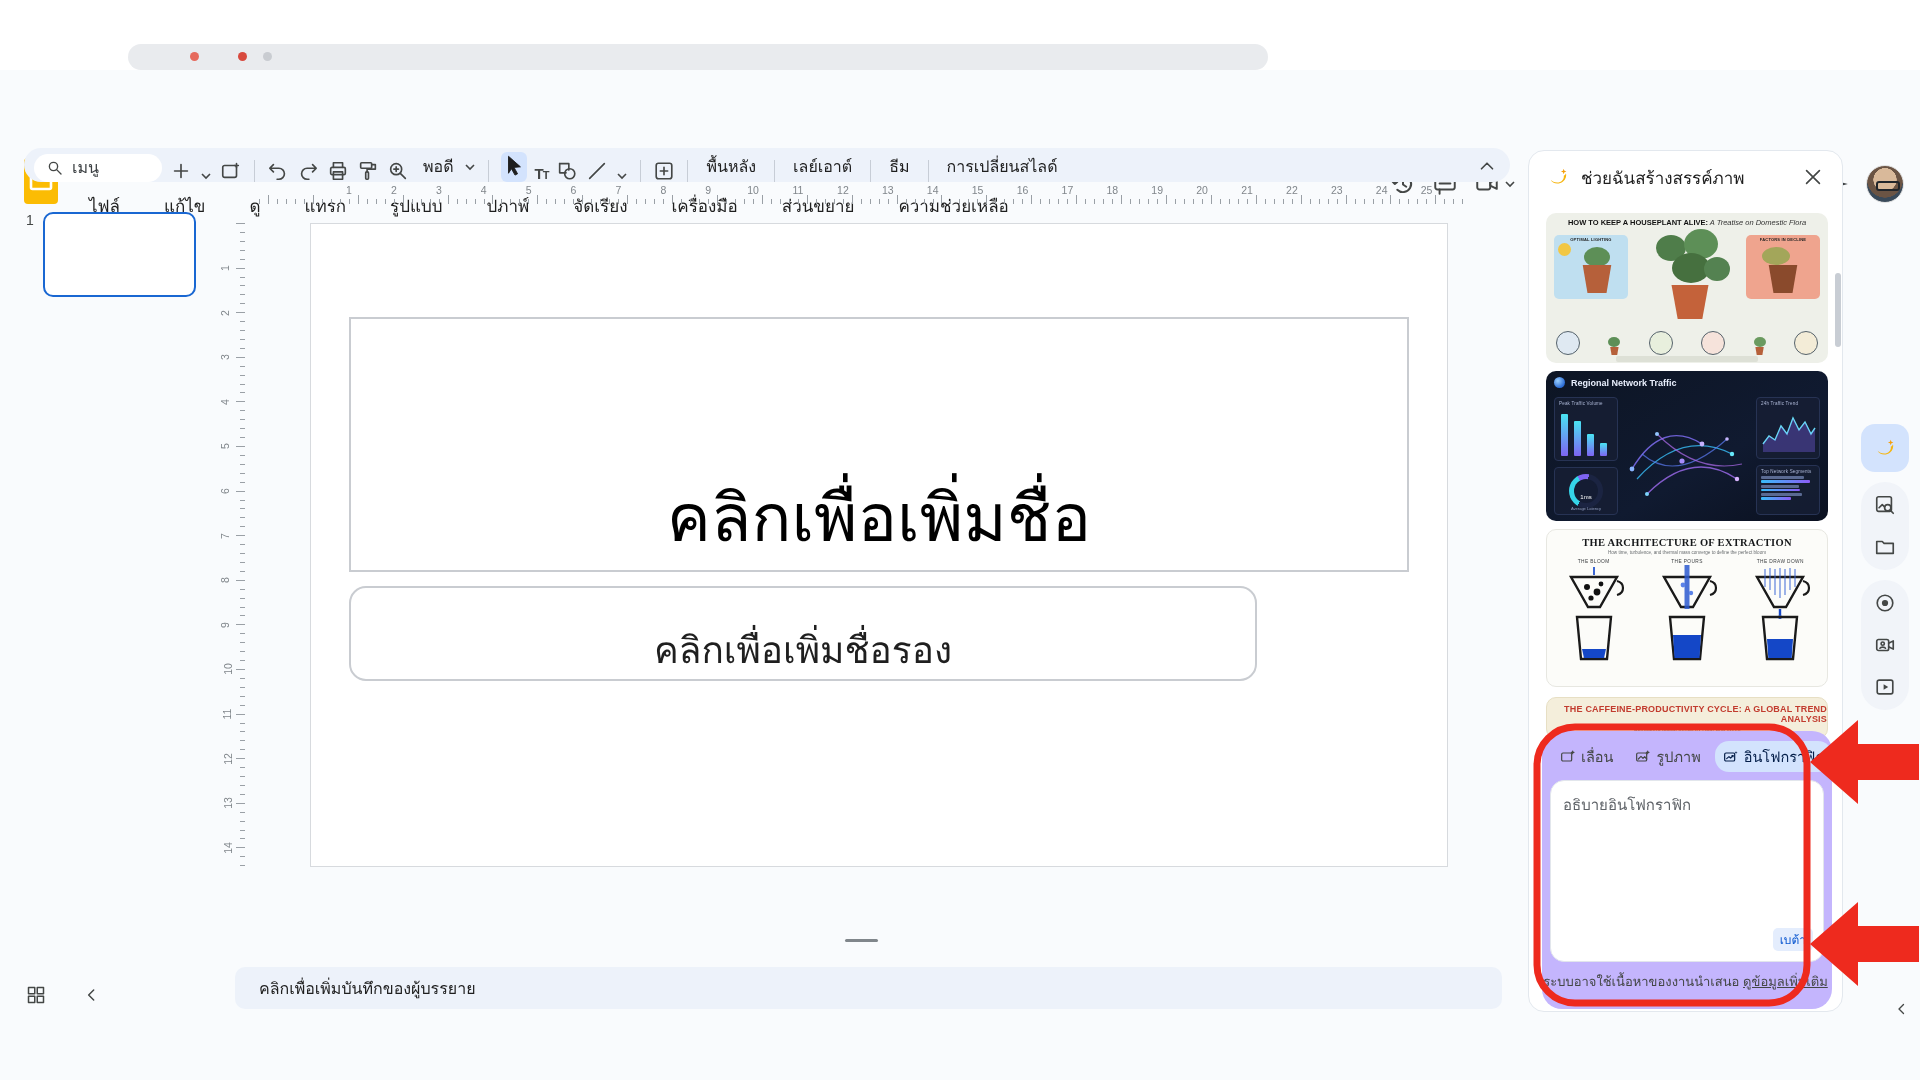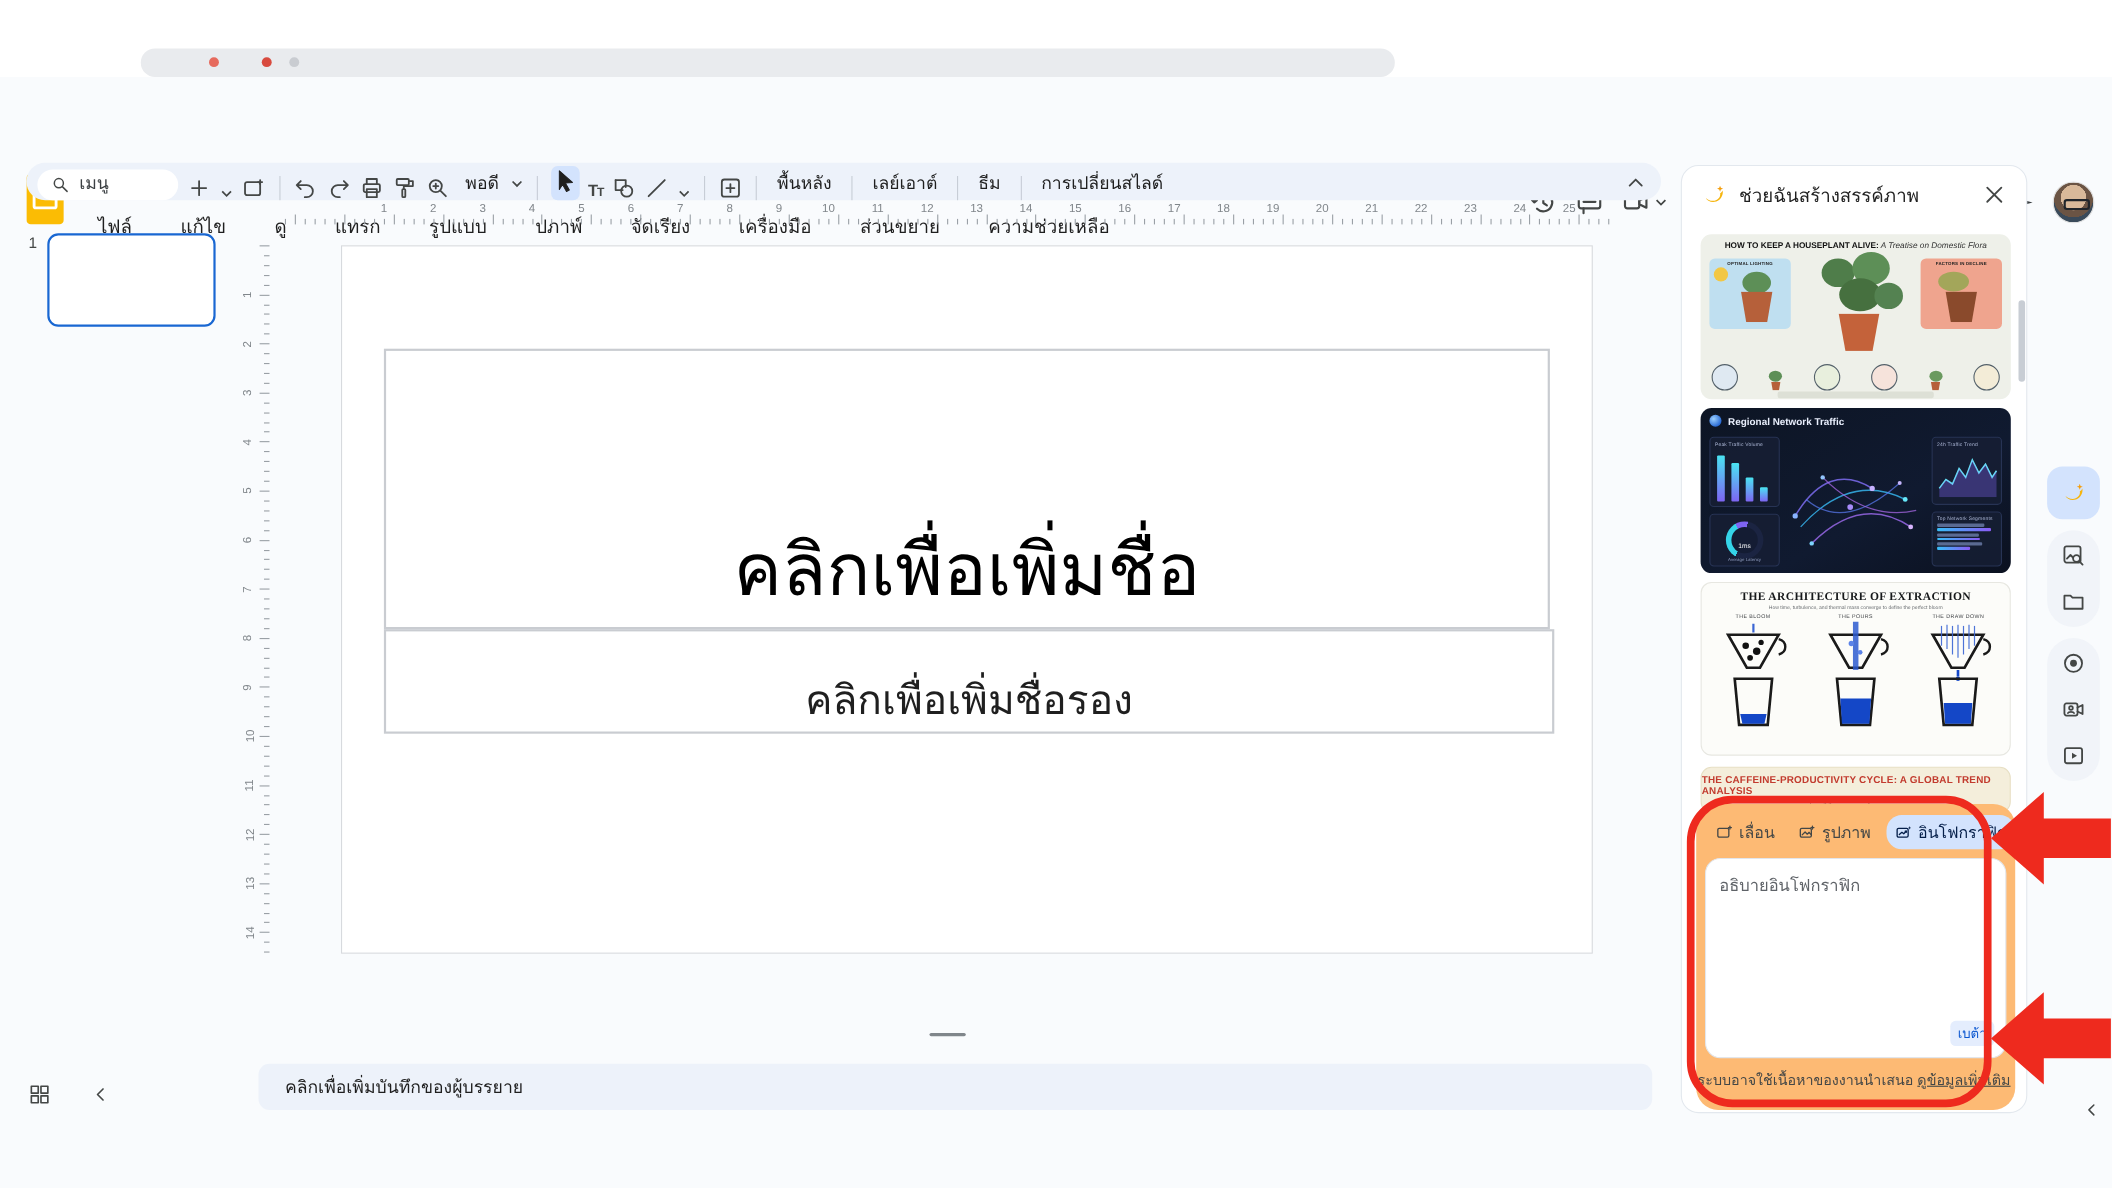--- a/index.html
+++ b/index.html
@@ -66,21 +66,21 @@
   .hruler .tick { position:absolute; bottom:1px; width:1px; background:#9aa0a6; }
   .vruler { position:absolute; left:222px; top:223px; width:24px; height:650px; }
   .vruler .num { position:absolute; left:0px; font-size:10.5px; color:#80868b; transform:rotate(-90deg); }
   .vruler .tick { position:absolute; right:1px; height:1px; background:#9aa0a6; }
 
   
   .slide-canvas { position:absolute; left:310px; top:223px; width:1138px; height:644px;
     background:#fff; border:1px solid #d7dade; }
   .tbox { position:absolute; border:2px solid #c9ccd1; display:flex; align-items:flex-end; justify-content:center; }
   .tbox.title { left:38px; top:93px; width:1060px; height:255px; }
-  .tbox.subtitle { left:38px; top:348px; width:1064px; height:95px; }
+  .tbox.subtitle { left:38px; top:362px; width:908px; height:95px;border-radius:17px; }
   .title-ph { font-size:66px; color:#000; }
   .subtitle-ph { font-size:37px; color:#1f1f1f; }
   .notes-handle { position:absolute; left:845px; top:939px; width:33px; height:3px; background:#80868b; border-radius:2px; }
 
   
   .notes { position:absolute; left:235px; top:967px; width:1267px; height:42px; background:#edf2fa;
     border-radius:10px; display:flex; align-items:center; padding:0 24px; }
   .notes span { font-size:16px; color:#1f1f1f; }
   .bottom-left { position:absolute; left:26px; top:985px; display:flex; gap:36px; align-items:center; }
   .bicon { width:20px; height:20px; color:#444746; }
@@ -132,26 +132,26 @@
   .thumb-ext { top:378px; height:158px; background:#fcfcf9; border:1px solid #e7e7e1; }
   .ext-title { text-align:center; font-family:"Liberation Serif","DejaVu Serif",serif; font-weight:bold;
     font-size:10.5px; color:#16181a; margin-top:7px; letter-spacing:.3px; }
   .ext-sub { text-align:center; font-size:4.6px; color:#6b6f72; margin-top:2px; }
   .ext-row { display:flex; justify-content:space-around; margin-top:4px; }
   .ext-stage { width:84px; text-align:center; }
   .ext-stage-label { font-size:4.8px; color:#3a3d40; letter-spacing:.4px; margin-bottom:1px; }
 
   
   .thumb-caf { top:546px; height:42px; background:#f4eedb; border:1px solid #e7dfc4; }
-  .caf-title { text-align:left; font-size:9px; font-weight:800; color:#c23b2e; margin-top:6px; letter-spacing:.2px; }
+  .caf-title { text-align:right; font-size:9px; font-weight:800; color:#c23b2e; margin-top:6px; letter-spacing:.2px; }
   .caf-sub { text-align:center; font-size:5.5px; color:#8a8577; margin-top:2px; }
 
   
   .prompt-section { position:absolute; left:13px; top:580px; width:290px; height:278px;
-    background:#fdba74; border-radius:20px; padding:10px 24px 8px 8px; }
+    background:#c4b5fd; border-radius:20px; padding:10px 24px 8px 8px; }
   .chips { display:flex; gap:6px; align-items:center; padding:0 2px 8px 2px; }
   .chip { display:flex; align-items:center; gap:5px; font-size:14.5px; color:#444746; padding:4px 8px; border-radius:14px; cursor:pointer; white-space:nowrap; }
   .chip .cicon { width:16px; height:16px; }
   .chip.selected { background:var(--selected,#d3e3fd); color:#041e49; }
   .prompt-box { position:relative; width:274px; height:182px; background:#fff; border-radius:14px; border:1px solid #e2e6ec; }
   .prompt-box textarea { width:100%; height:140px; border:none; outline:none; resize:none; background:transparent;
     padding:12px; font-size:15px; color:#1f1f1f; font-family:inherit; }
   .prompt-box textarea::placeholder { color:#5f6368; opacity:1; }
   .beta-chip { position:absolute; right:10px; bottom:10px; background:#e4edfd; color:#0b57d0;
     font-size:12px; padding:2px 7px; border-radius:5px; }

